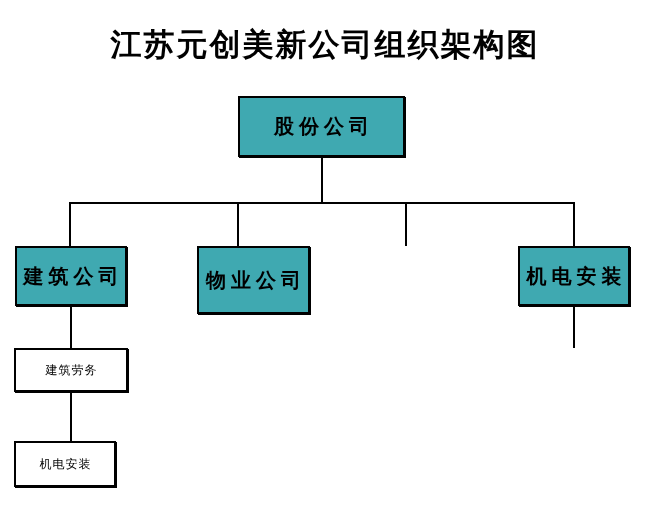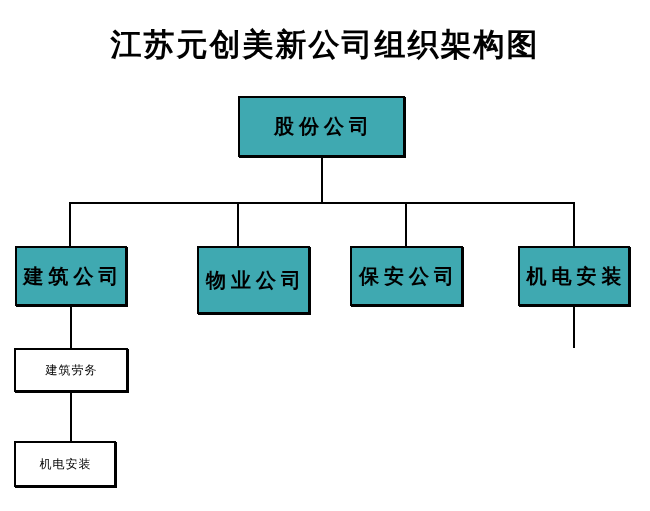--- a/index.html
+++ b/index.html
@@ -96,23 +96,20 @@
   <div class="node node-dept pos-b1">
     <span class="lbl">建筑公司</span>
   </div>
 
   <div class="node node-dept pos-root">
     <span class="lbl">股份公司</span>
   </div>
   <div class="node node-dept pos-b2">
     <span class="lbl">物业公司</span>
   </div>
-  <div class="node node-dept pos-b3">
-    <span class="lbl">保安公司</span>
-  </div>
   <div class="node node-dept pos-b4">
     <span class="lbl">机电安装</span>
   </div>
 
   <div class="node node-sub pos-w1">
     <span class="lbl">建筑劳务</span>
   </div>
   <div class="node node-sub pos-w2">
     <span class="lbl">机电安装</span>
   </div>

